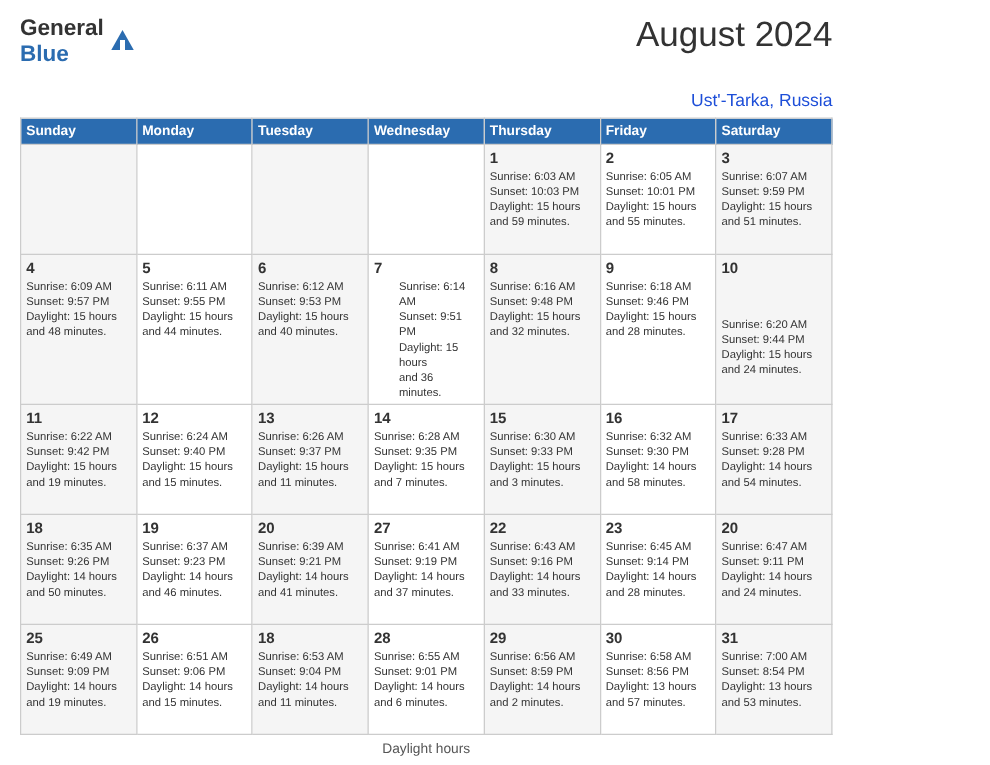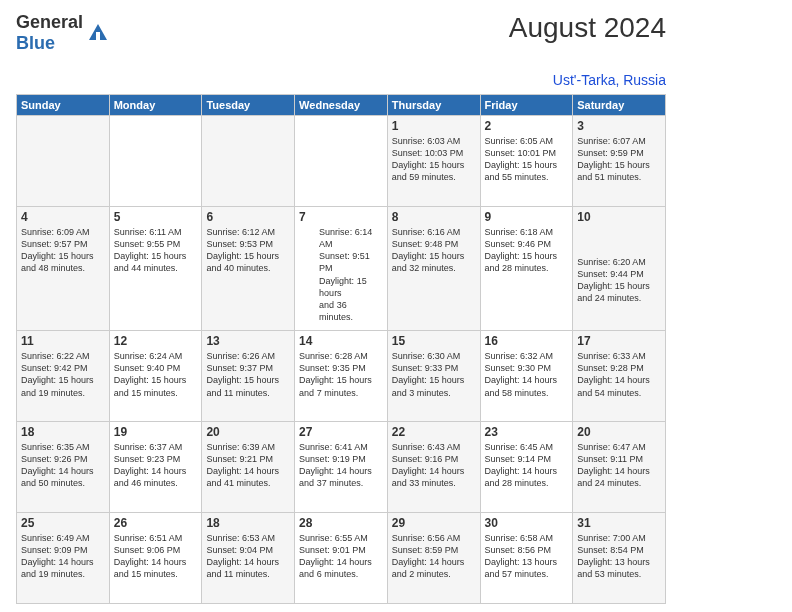--- a/index.html
+++ b/index.html
@@ -357,13 +357,16 @@
             <span class="day-num">31</span>
             <div class="day-info" style="white-space: pre-line;">Sunrise: 7:00 AM
 Sunset: 8:54 PM
 Daylight: 13 hours
 and 53 minutes.</div>
           </td>
         </tr>
       </tbody>
   </table>
 
+  <div class="footer">
+    <span>Daylight hours</span>
+  </div>
 </div>
 
 </body></html>

